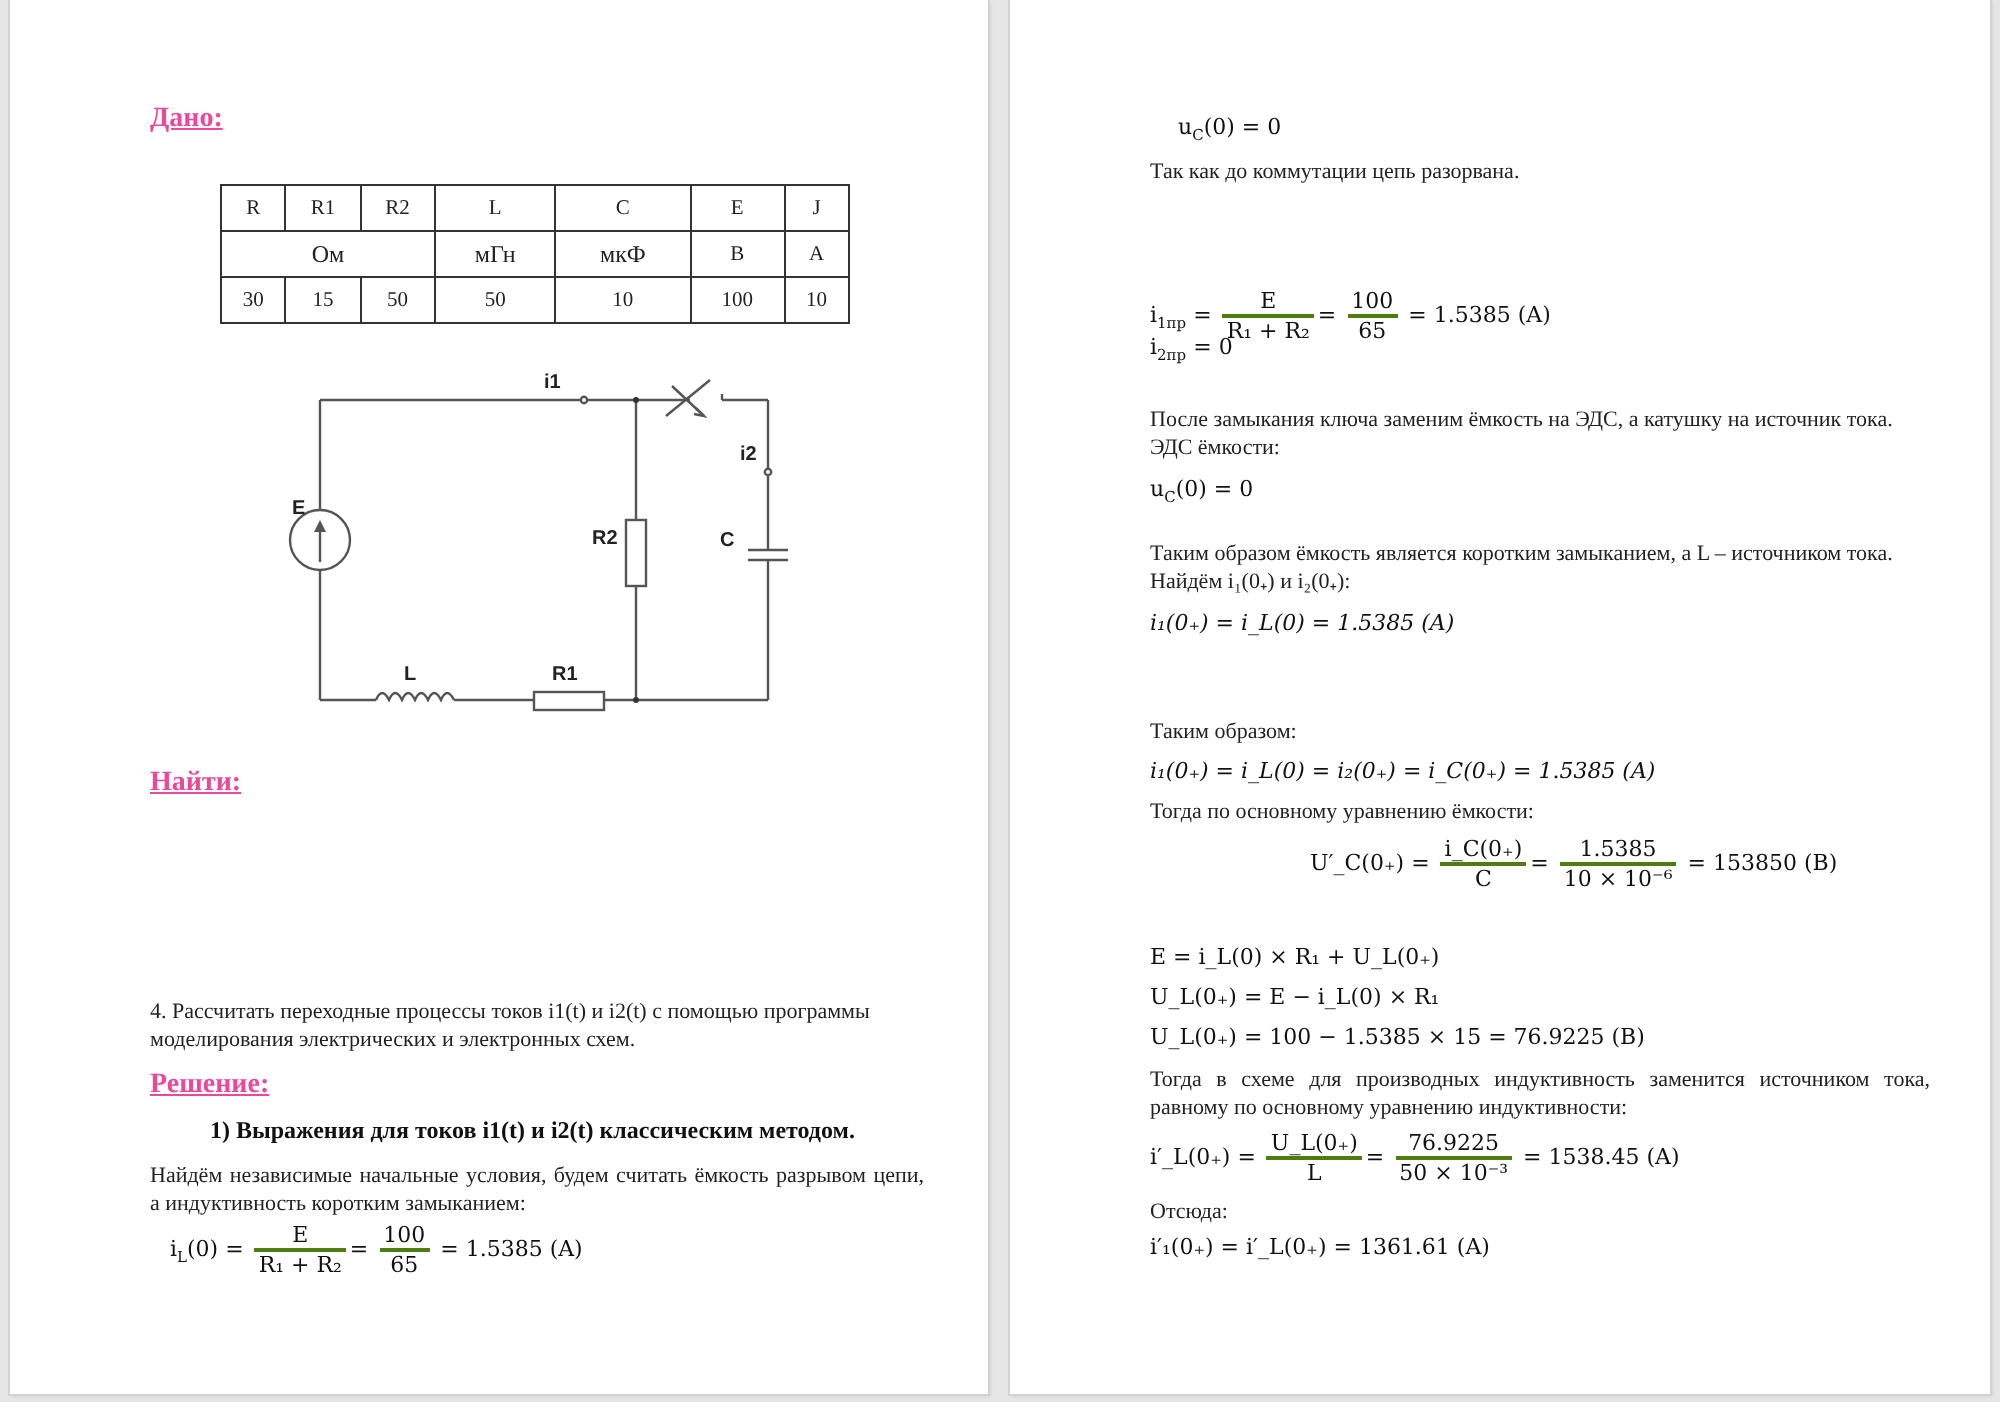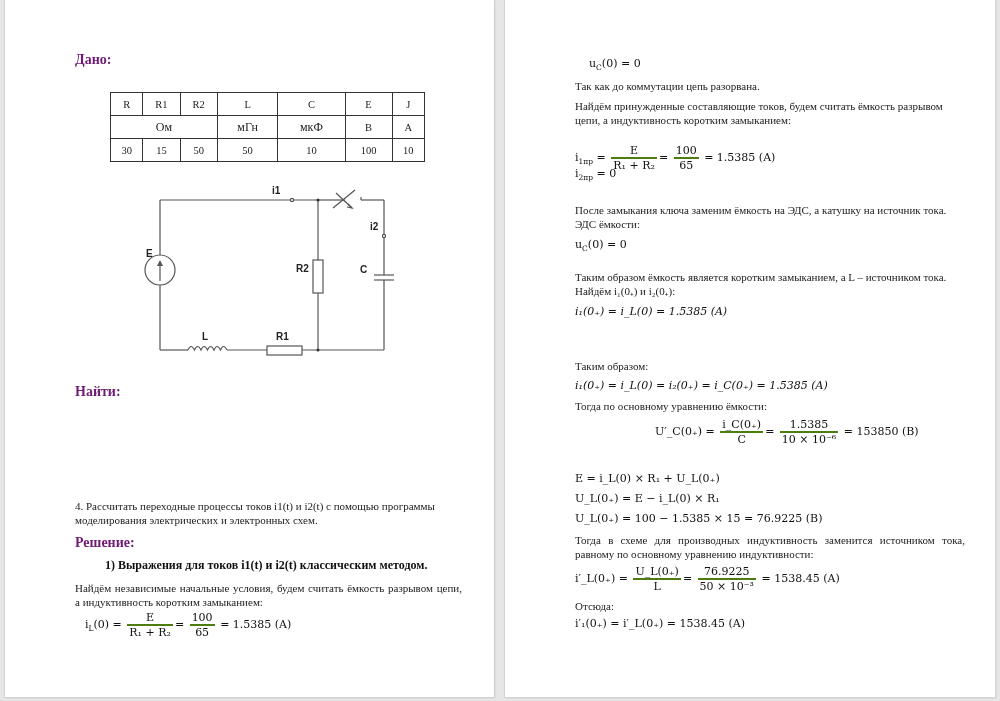--- a/index.html
+++ b/index.html
@@ -10,21 +10,21 @@
   .page {
     position: absolute; top: 0; background: #ffffff; height: 697px;
     box-shadow: 0 0 0 1px #d2d2d2, 1px 1px 2px rgba(0,0,0,0.12);
   }
   #page-left { left: 5px; width: 489px; }
   #page-right { left: 505px; width: 490px; }
 
   .abs { position: absolute; }
   .heading {
     font-family: "Liberation Serif", serif; font-weight: bold; font-size: 14px;
-    color: #701a75;
+    text-decoration: underline; color: #ec4899;
   }
   .para { font-size: 11px; line-height: 14px; color: #222; }
   .just { text-align: justify; text-align-last: left; }
   .math { font-family: "DejaVu Serif", serif; font-size: 11px; color: #111; white-space: nowrap; }
   .math sub, .math sup { font-size: 7.5px; }
   .center { text-align: left; }
 
   
   table.given {
     border-collapse: collapse; font-family: "Liberation Serif", serif; font-size: 10.5px;
@@ -147,21 +147,20 @@
   </div>
 </div>
 
 <div class="page" id="page-right">
 
   <div class="abs math" style="left:84px; top:57px;">
     <span>u</span><sub>C</sub><span>(0) = 0</span>
   </div>
 
   <div class="abs para" style="left:70px; top:79px; width:390px;">Так как до коммутации цепь разорвана.</div>
-  <div class="abs para" style="left:70px; top:99px; width:390px;">Найдём принужденные составляющие токов, будем считать ёмкость разрывом цепи, а индуктивность коротким замыканием:</div>
 
   <div class="abs math" style="left:70px; top:130px;margin-top:14px;">
     <span>i</span><sub>1пр</sub>
     <span>=</span>
     <span class="frac"><span class="num">E</span><span class="den">R₁ + R₂</span></span>=
     <span class="frac"><span class="num">100</span><span class="den">65</span></span>
     <span>= 1.5385 (A)</span>
   </div>
 
   <div class="abs math" style="left:70px; top:167px;">
@@ -202,14 +201,14 @@
 
   <div class="abs math" style="left:70px; top:565px;">
     <span>i′_L(0₊) =</span>
     <span class="frac"><span class="num">U_L(0₊)</span><span class="den">L</span></span>=
     <span class="frac"><span class="num">76.9225</span><span class="den">50 × 10⁻³</span></span>
     <span>= 1538.45 (A)</span>
   </div>
 
   <div class="abs para" style="left:70px; top:599px;">Отсюда:</div>
 
-  <div class="abs math" style="left:70px; top:617px;">i′₁(0₊) = i′_L(0₊) = 1538.45 (A)</div>
+  <div class="abs math" style="left:70px; top:617px;">i′₁(0₊) = i′_L(0₊) = 1361.61 (A)</div>
 </div>
 
 </body></html>

